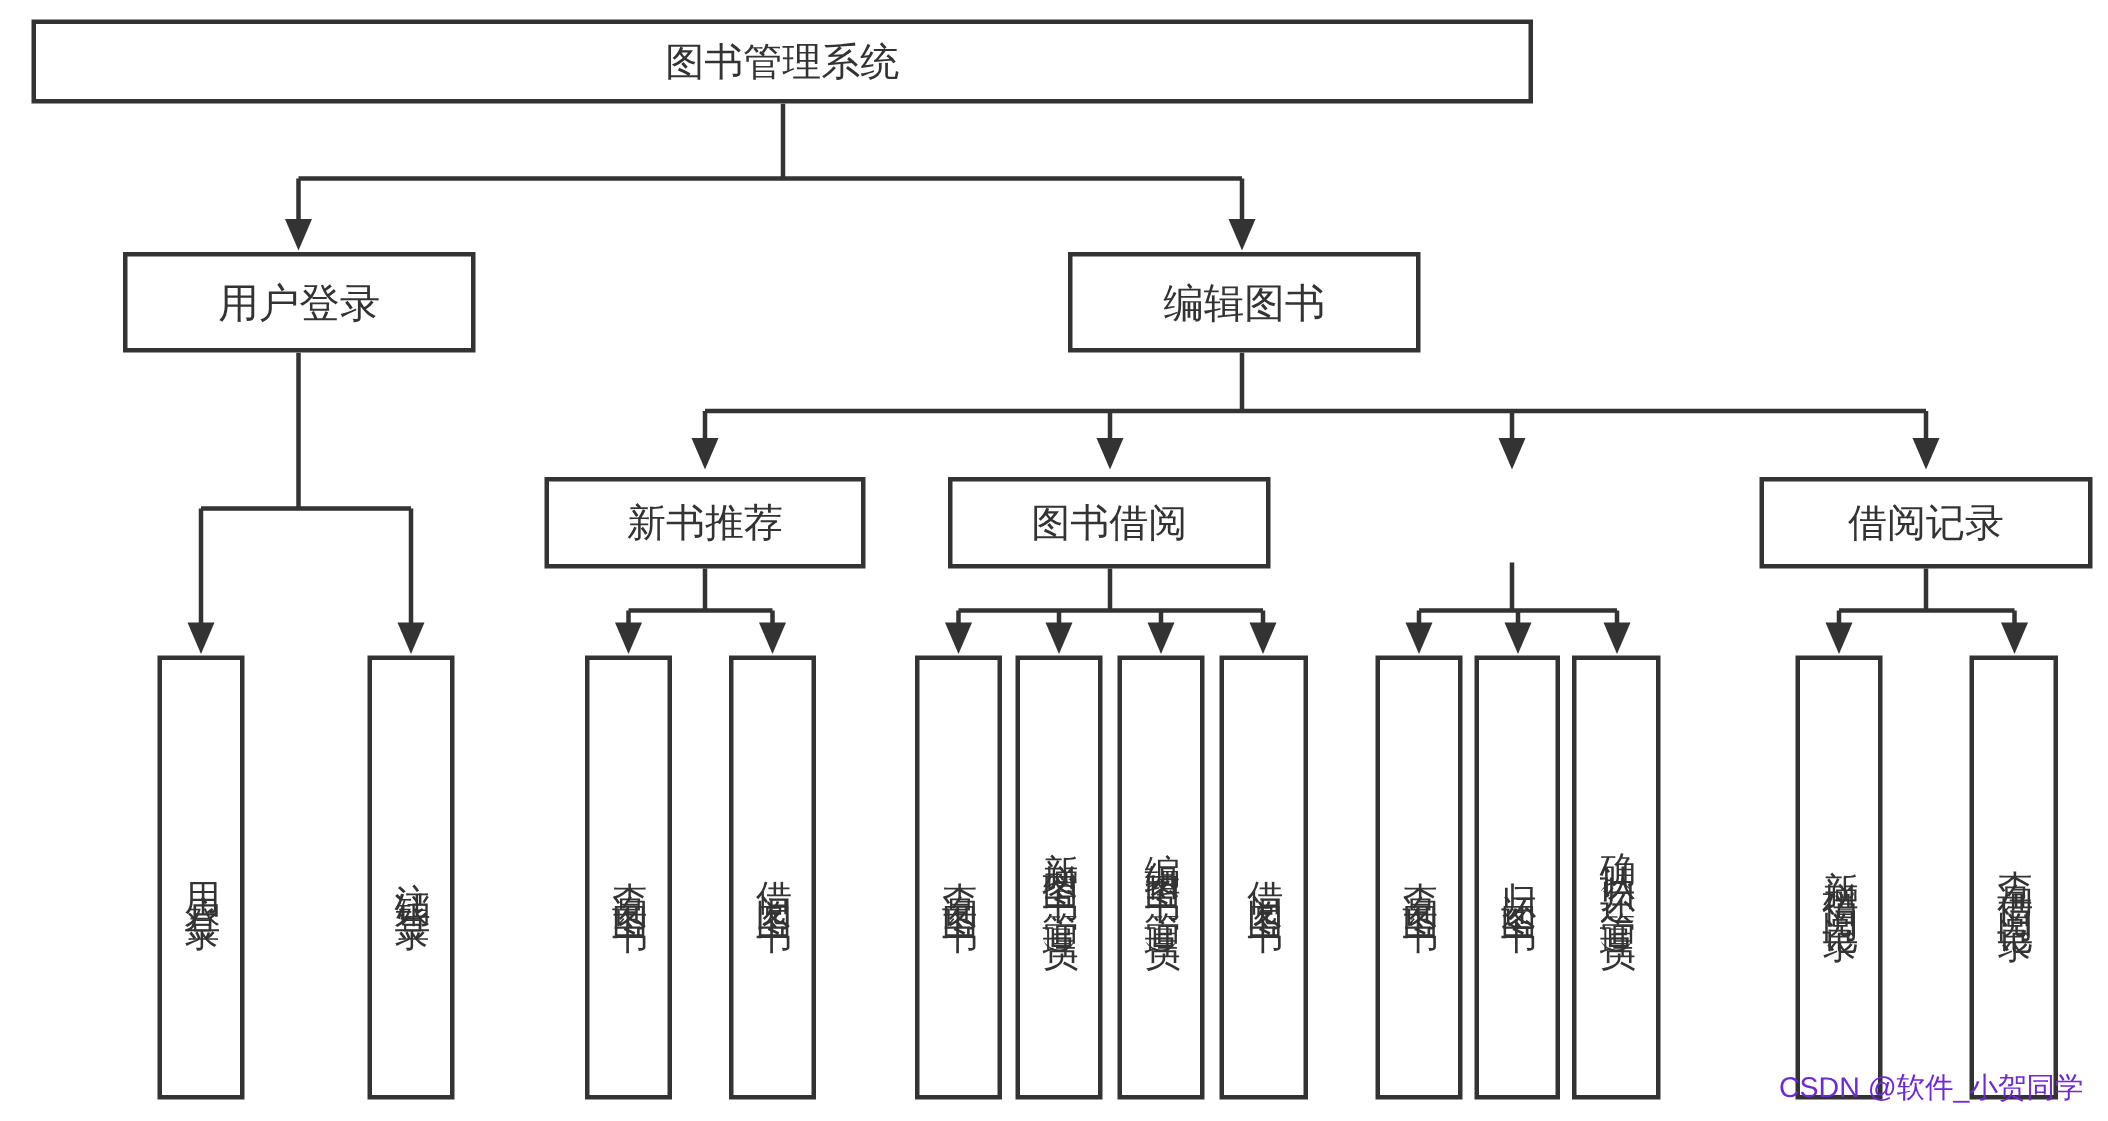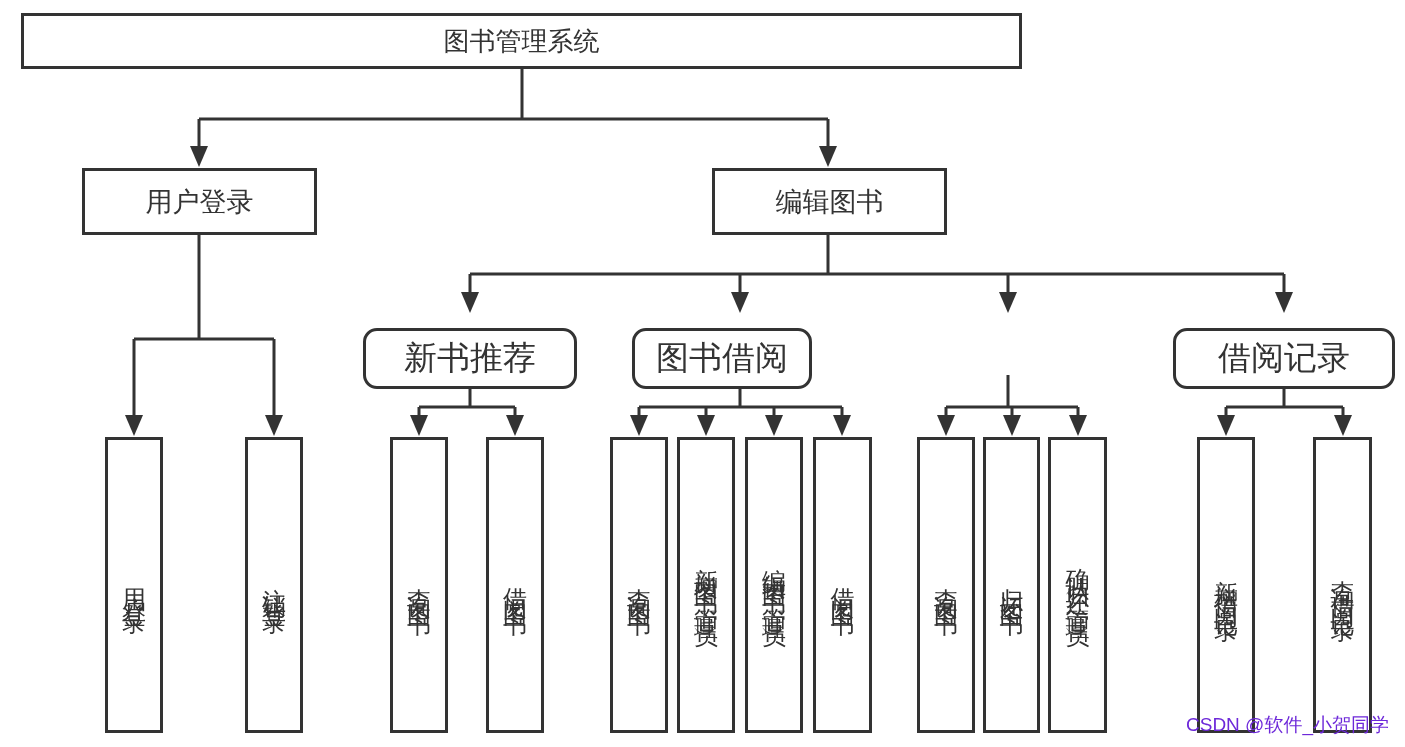--- a/index.html
+++ b/index.html
@@ -22,21 +22,21 @@
     border: 3px solid #333333;
     background: #ffffff;
     color: #333333;
     display: flex;
     align-items: center;
     justify-content: center;
     text-align: center;
   }
   .lv1 { left: 21px;  top: 13px;  width: 1001px; height: 56px; font-size: 26px; }
   .lv2 { top: 168px; height: 67px; width: 235px; font-size: 27px; }
-  .lv3 { top: 328px; height: 61px; font-size: 33px; border-radius: 14px; }
+  .lv3 { top: 318px; height: 61px; font-size: 26px; }
   .leaf { top: 437px; height: 296px; width: 58px; font-size: 24px; }
   .vtext {
     writing-mode: vertical-rl;
     text-orientation: mixed;
     letter-spacing: 8px;
     line-height: 1;
     white-space: nowrap;
   }
   .watermark {
     position: absolute;
@@ -117,21 +117,21 @@
   <div class="box lv2" style="left:82px;">
     <span>用户登录</span>
   </div>
   <div class="box lv2" style="left:712px;">
     <span>编辑图书</span>
   </div>
 
   <div class="box lv3" style="left:363px;width:214px;">
     <span>新书推荐</span>
   </div>
-  <div class="box lv3" style="left:632px;width:180px;">
+  <div class="box lv3" style="left:632px;width:215px;">
     <span>图书借阅</span>
   </div>
   <div class="box lv3" style="left:1173px;width:222px;">
     <span>借阅记录</span>
   </div>
 
   <div class="box leaf" style="left:105px;">
     <span class="vtext">用户登录</span>
   </div>
   <div class="box leaf" style="left:245px;">

